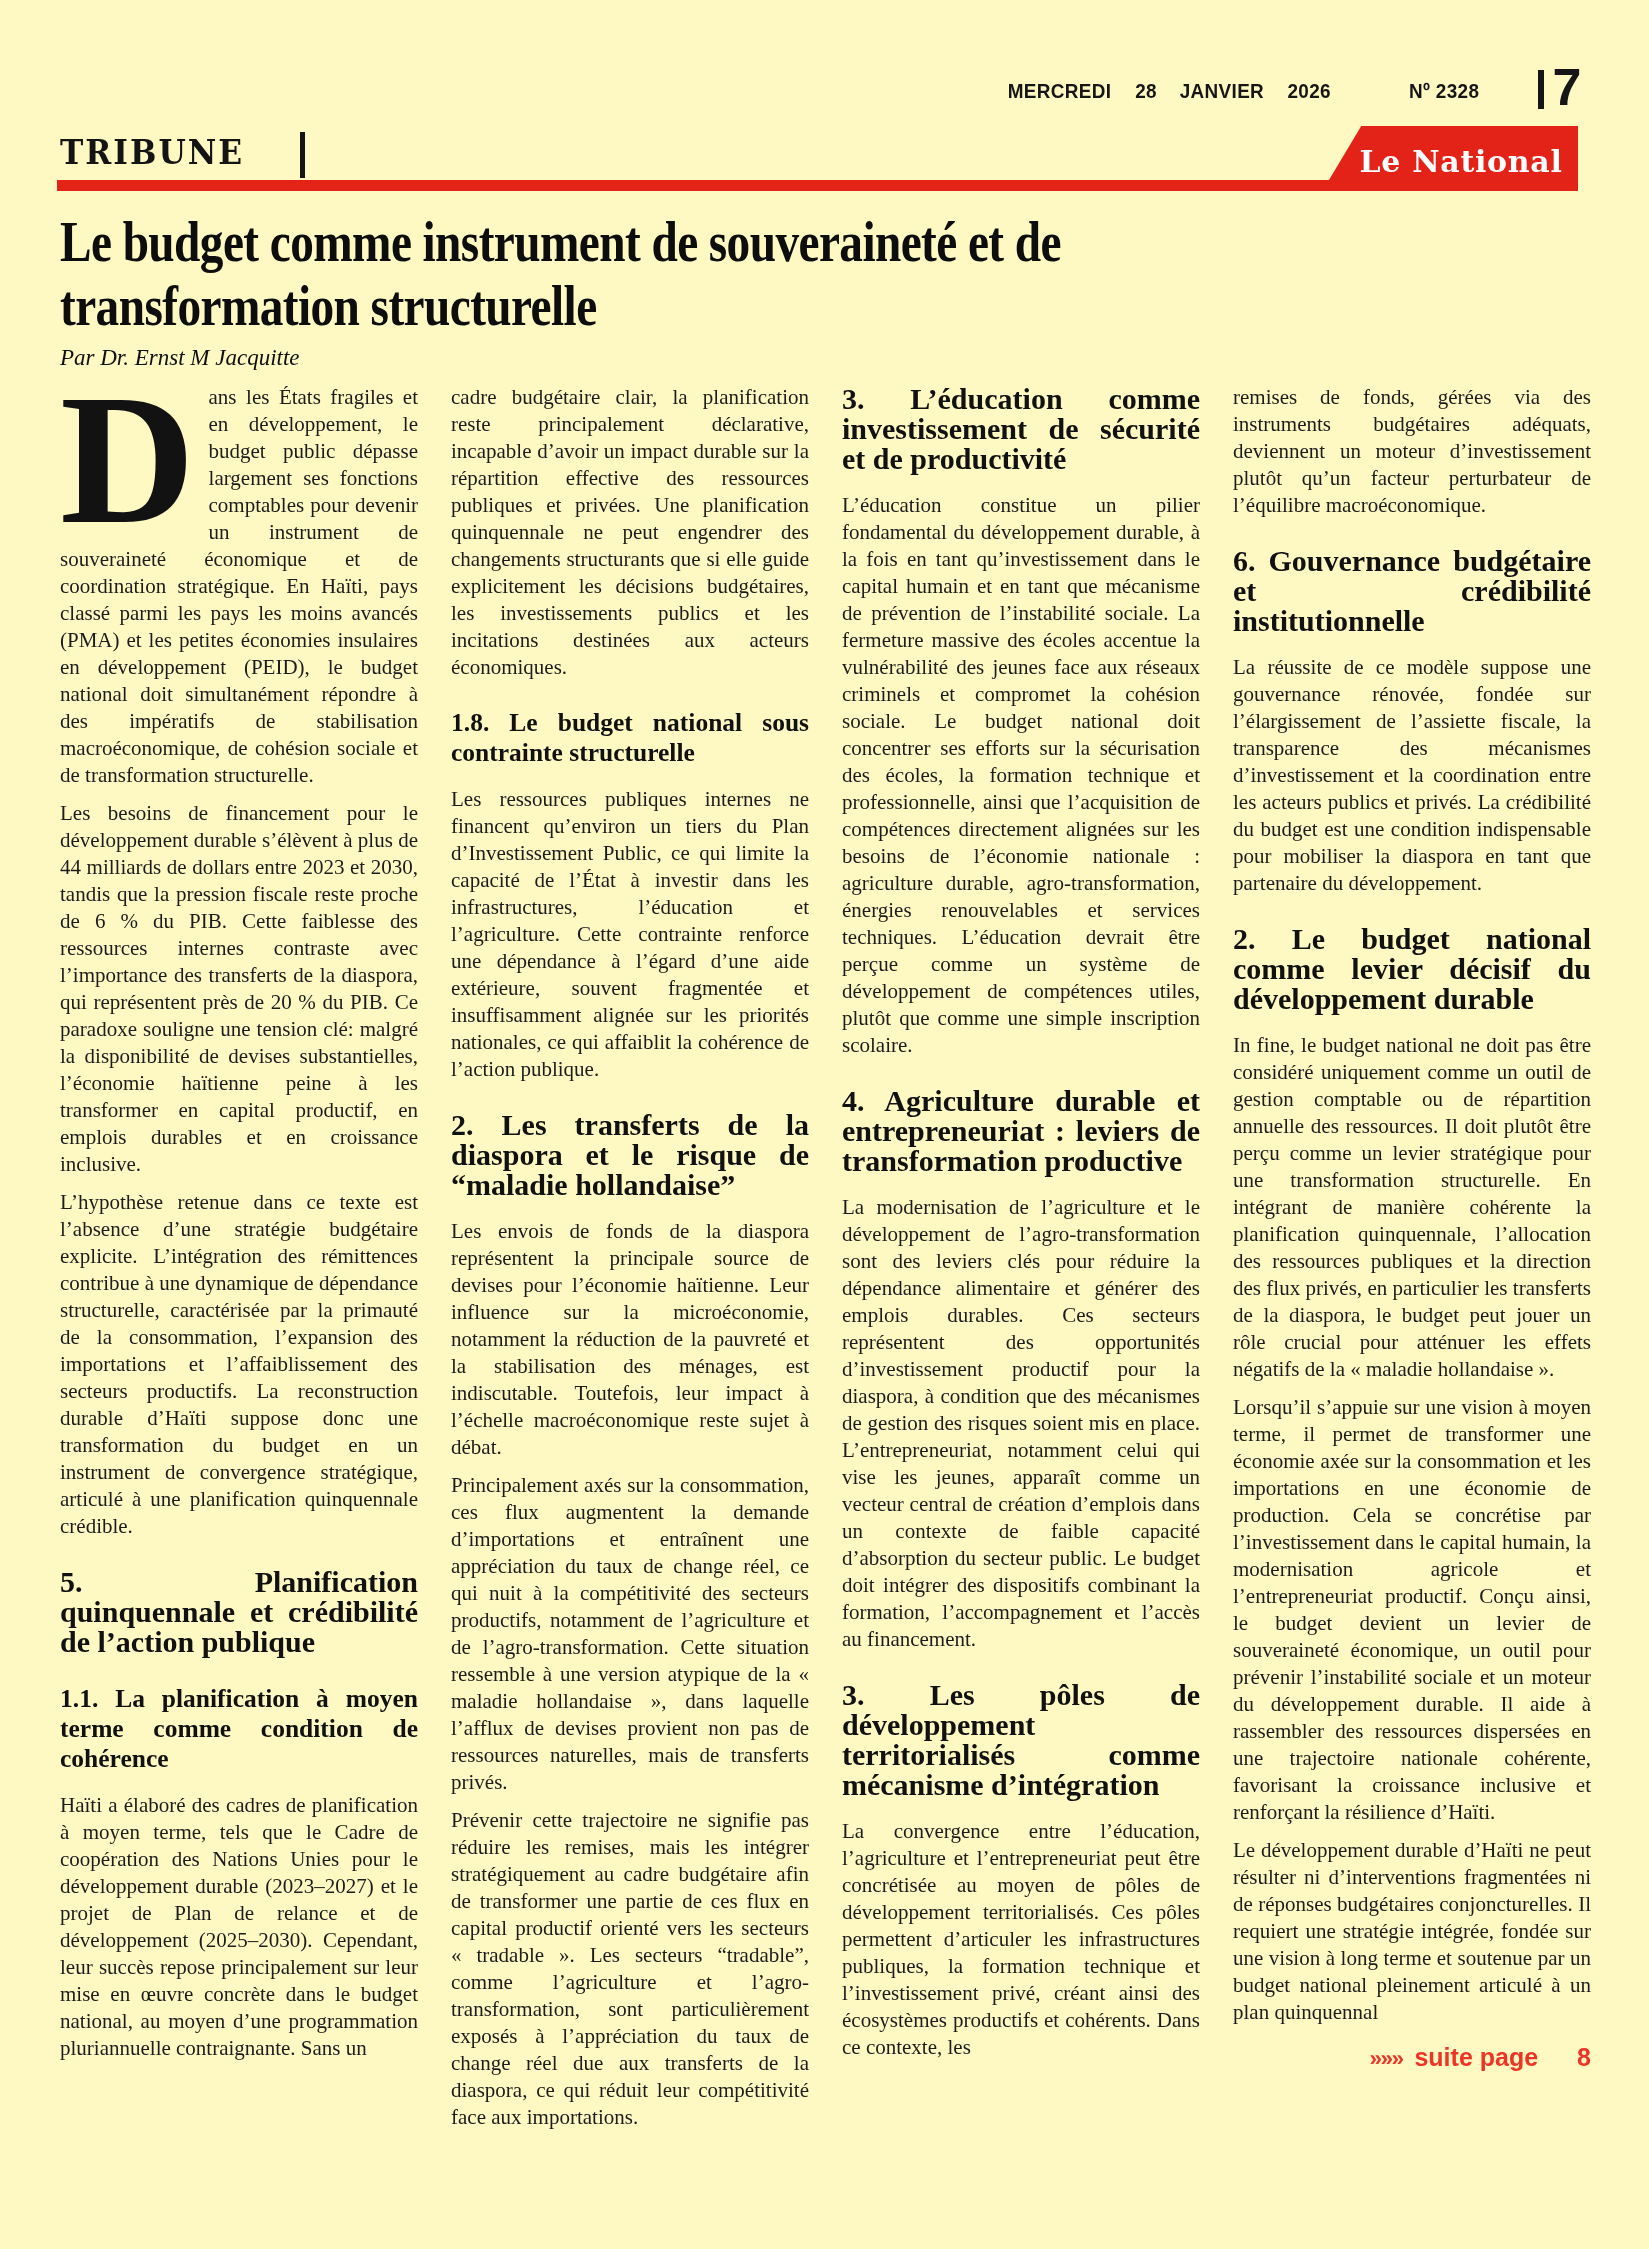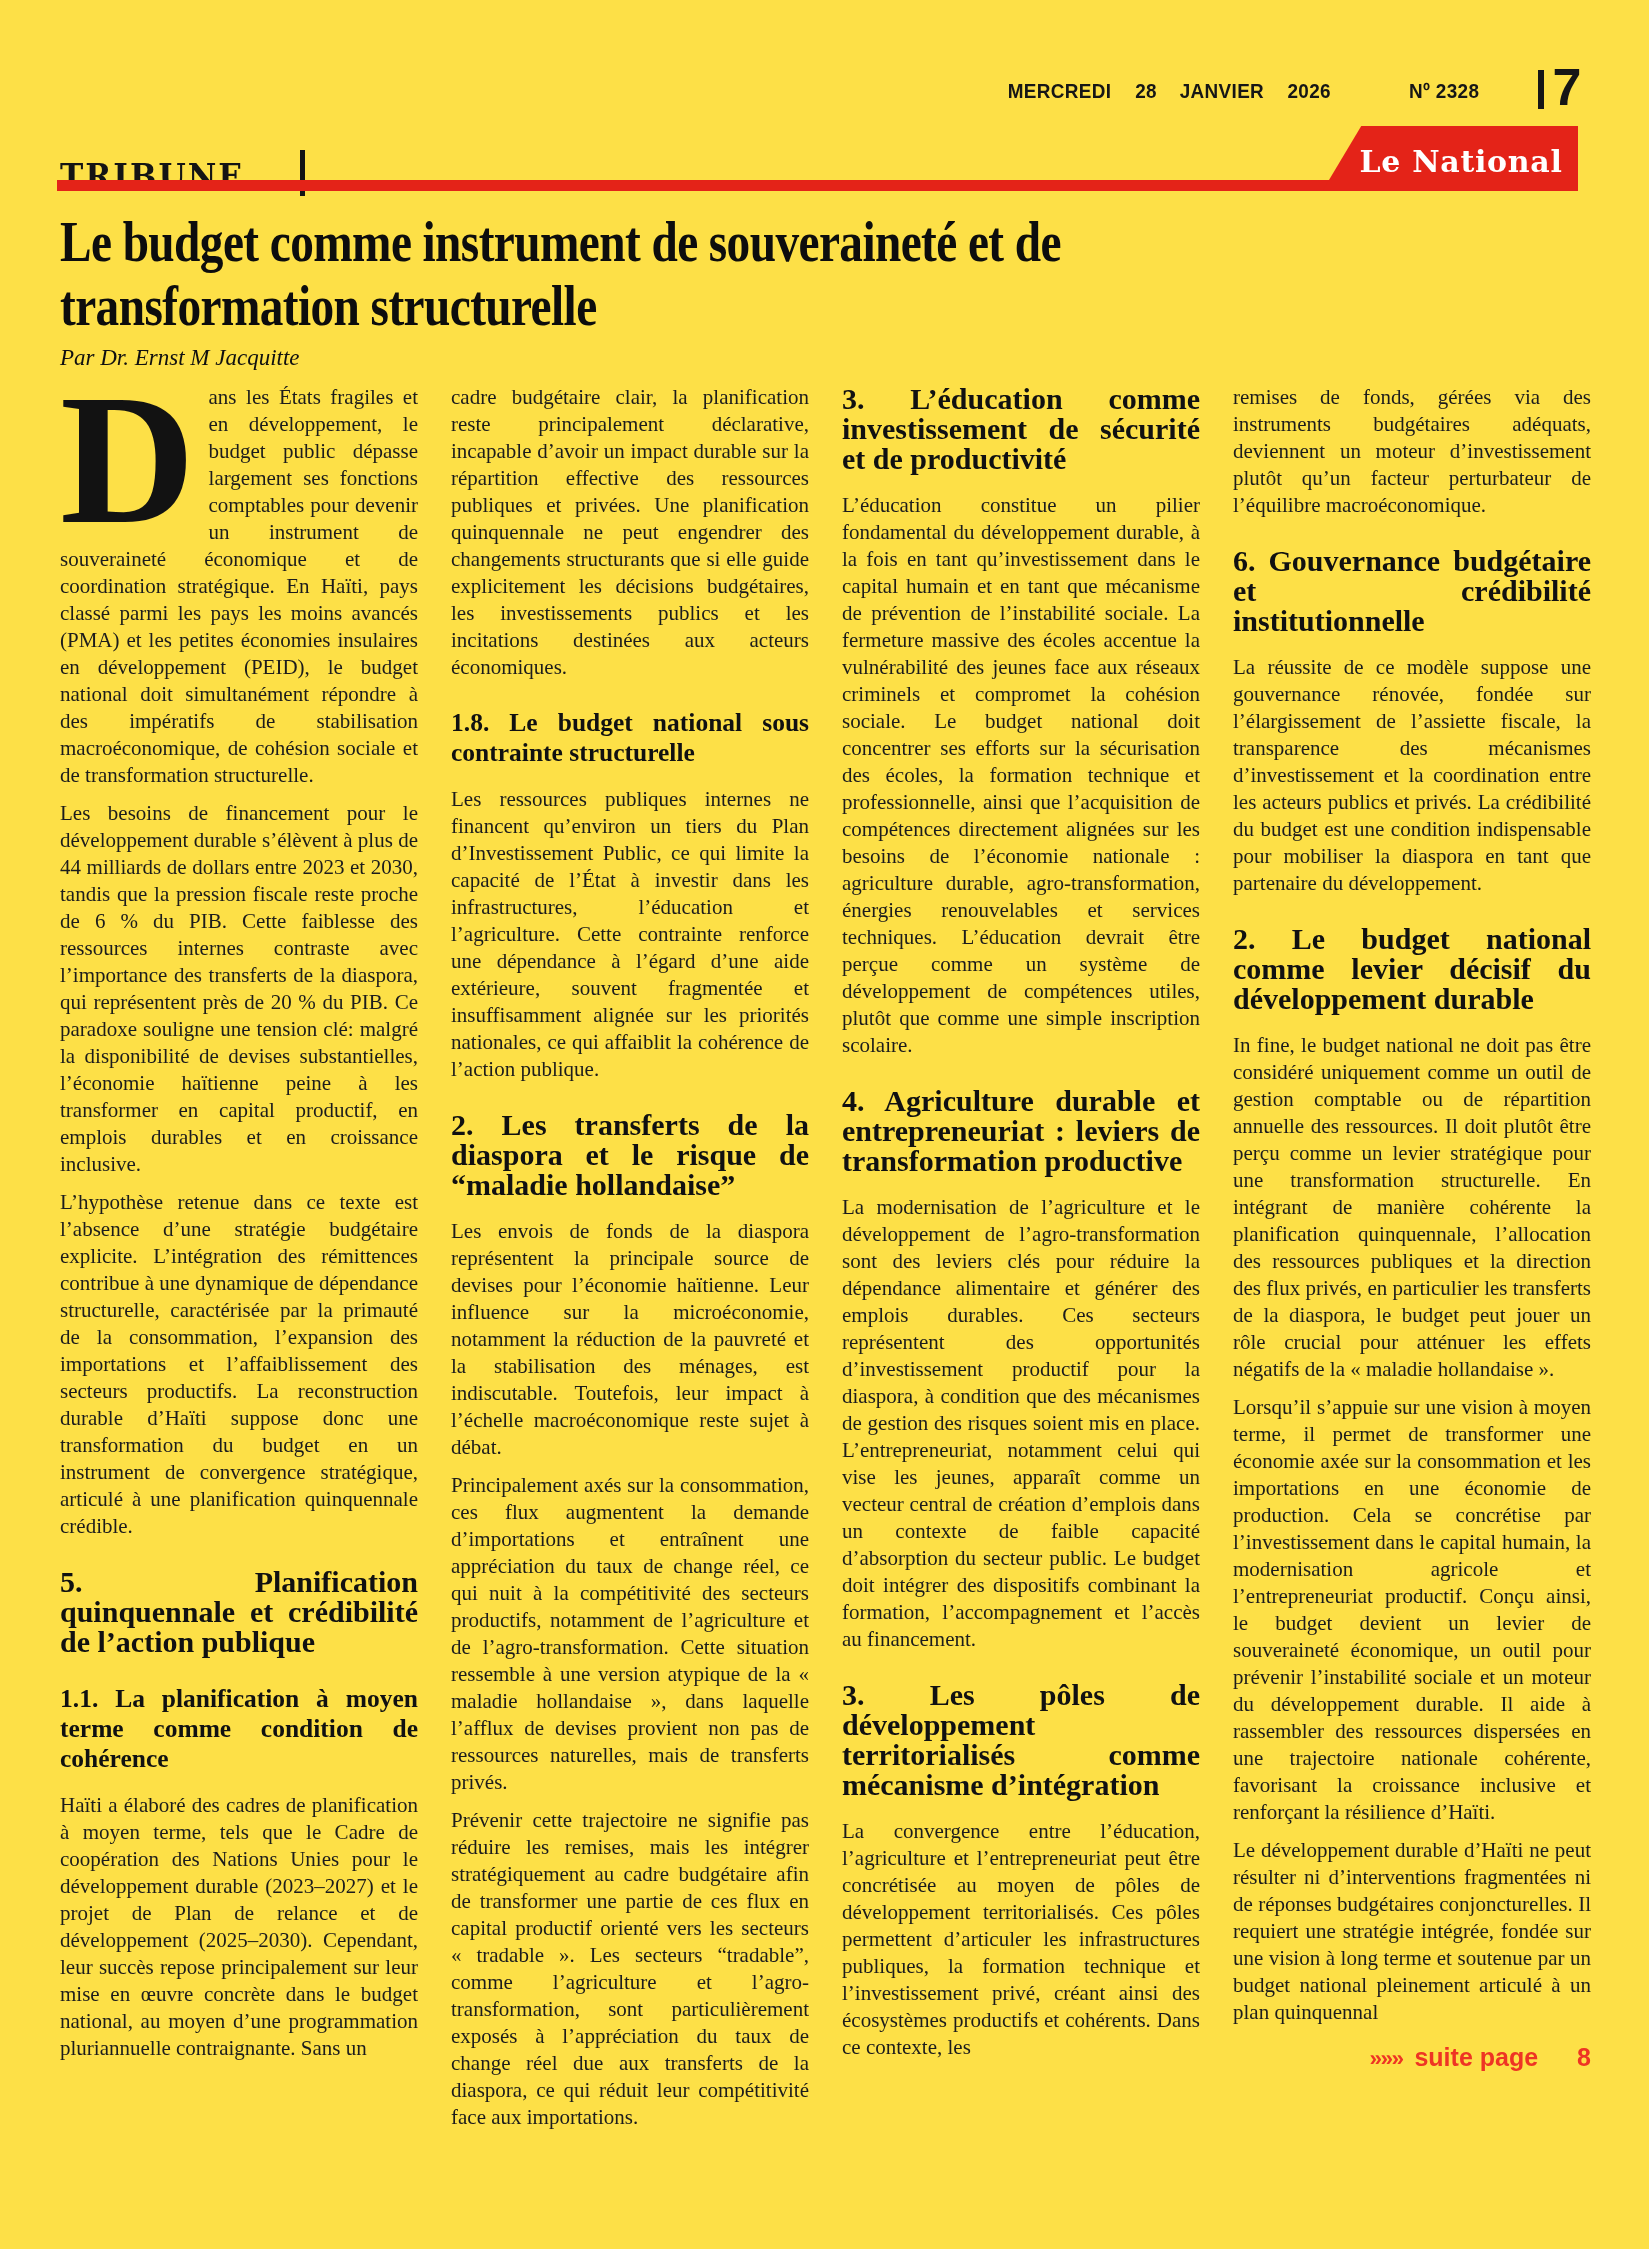--- a/index.html
+++ b/index.html
@@ -5,21 +5,21 @@
   :root{
     --red:#e42318;
     --suite-red:#ee3424;
     --ink:#1c1c1c;
   }
   html,body{margin:0;padding:0;background:#ffffff;}
   .page{
     position:relative;
     width:1650px;
     height:2250px;
-    background:#fde047;
+    background:#fef9c3;
     overflow:hidden;
     font-family:"Liberation Serif", serif;
     color:var(--ink);
   }
   
   .issue-line{
     position:absolute;
     top:66px;
     right:70px;
     display:flex;
@@ -29,21 +29,21 @@
     color:#161616;
     white-space:nowrap;
   }
   .issue-line .tok{font-size:21px;letter-spacing:0.4px;padding-bottom:6px;margin-left:16.5px;transform:scaleX(.9);}
   .issue-line .issue-no{margin-left:72px;}
   .page-bar{width:5.2px;height:39px;background:#161616;margin-left:55px;}
   .page-num{font-size:52px;line-height:.82;margin-left:9px;letter-spacing:-1.5px;}
   .tribune-line{
     position:absolute;
     top:132px;left:60px;
-    display:flex;align-items:flex-end;margin-top:18px;
+    display:flex;align-items:flex-start;
   }
   .tribune-text{
     font-family:"DejaVu Serif", serif;
     font-weight:bold;font-size:34px;letter-spacing:2.2px;color:#141414;
     transform:scaleX(.92);transform-origin:left center;
   }
   .tribune-bar{width:4.5px;height:46px;background:#141414;margin-left:40px;}
   .red-rule{
     position:absolute;left:57px;right:72px;top:180px;height:10.5px;background:var(--red);
   }

